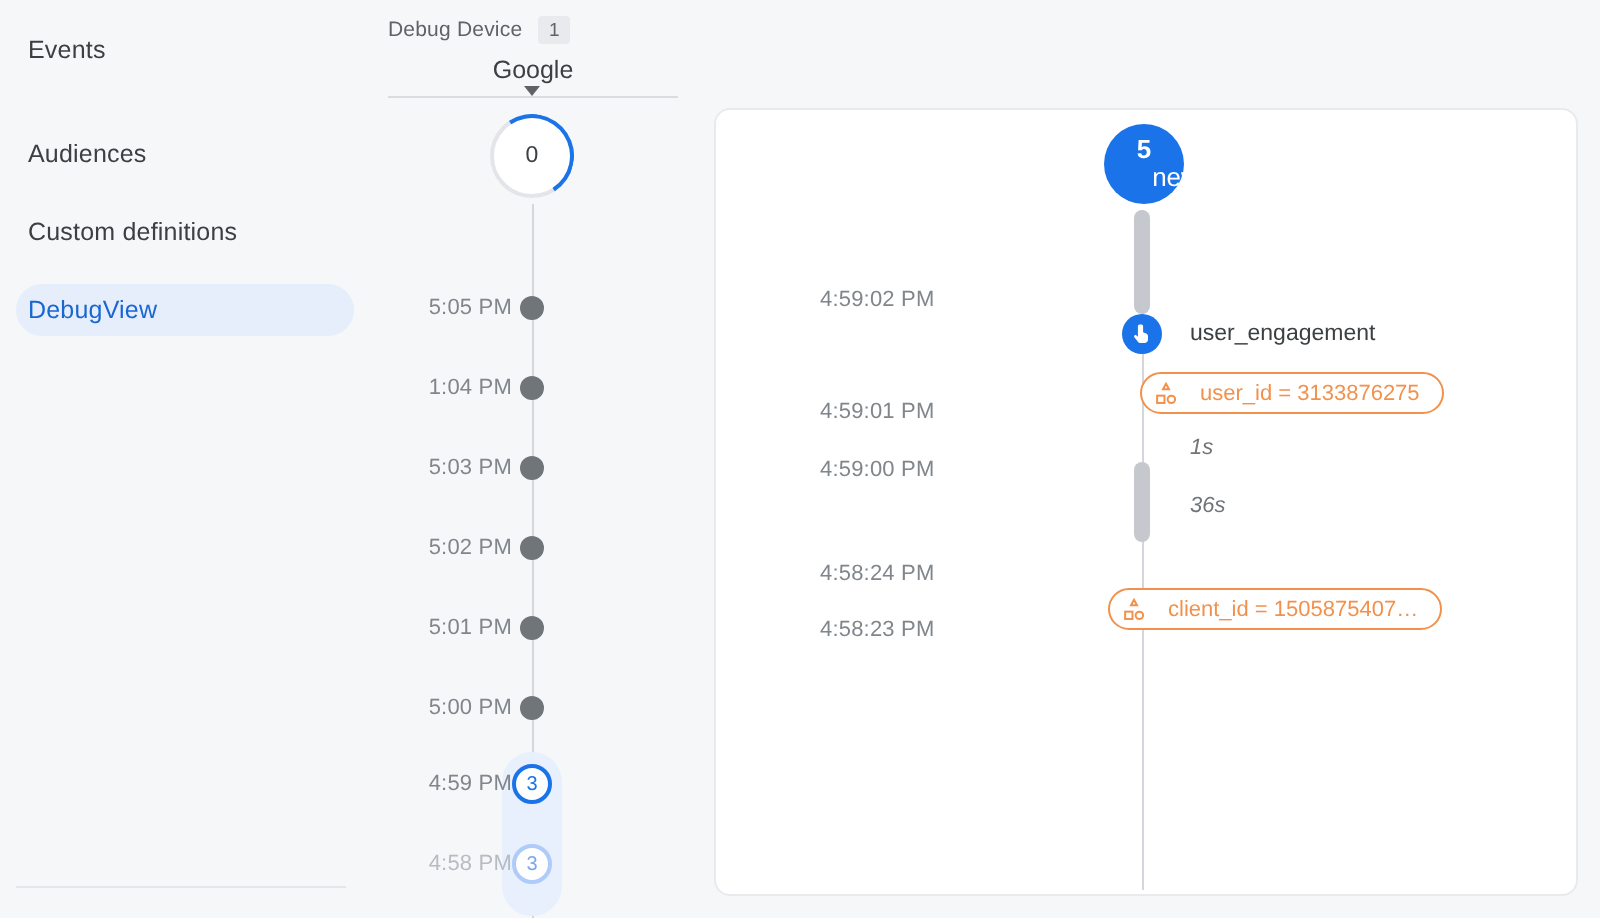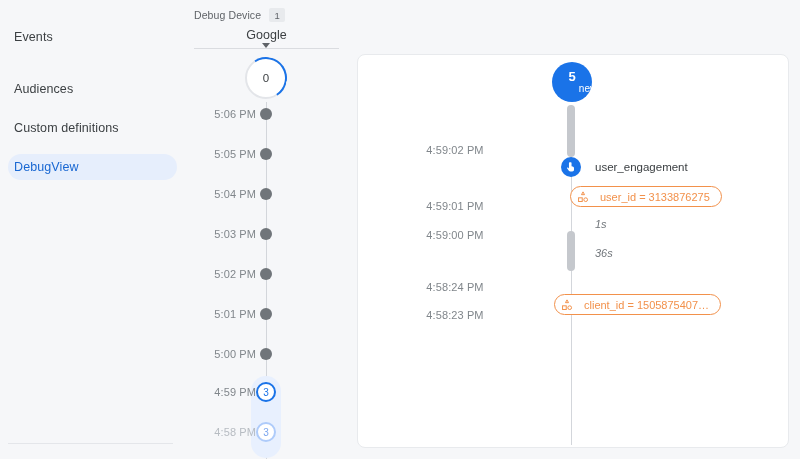--- a/index.html
+++ b/index.html
@@ -24,21 +24,21 @@
   }
 
   
   .sidebar {
     position: absolute;
     left: 0;
     top: 0;
     width: 185px;
     height: 459px;
     background: #f6f7f9;
-    padding-top: 24px;
+    padding-top: 12px;
     box-sizing: border-box;
   }
   .nav-item {
     position: relative;
     height: 26px;
     margin: 0 8px;
     padding-left: 6px;
     display: flex;
     align-items: center;
     border-radius: 13px;
@@ -259,27 +259,27 @@
     background: #1a73e8;
     color: #ffffff;
     display: flex;
     flex-direction: column;
     align-items: center;
     justify-content: center;
     line-height: 1.05;
     cursor: pointer;
   }
   .new-badge .n { font-size: 13px; font-weight: bold; }
-  .new-badge .t { font-size: 10px; margin-left: 32px; }
+  .new-badge .t { font-size: 13px; margin-left: 32px; }
 
   .ts {
     position: absolute;
     right: auto;
     width: 90px;
-    text-align: center;
+    text-align: left;
     font-size: 11px;
     color: #80868b;
     letter-spacing: .1px;
   }
   .gaplabel {
     position: absolute;
     font-size: 11px;
     font-style: italic;
     color: #70757a;
   }
@@ -373,30 +373,26 @@
     <div class="ruler-line"></div>
 
     <div class="ruler-top-circle">
       <div class="ring"></div>
       <div class="arc"></div>
       <div class="count">0</div>
     </div>
 
     <div class="hit-highlight"></div>
 
-    <div class="tick" style="top:50px">
-      <span class="tlabel">5:06 PM</span>
-      <span class="tdot"></span>
-    </div>
     <div class="tick" style="top:90px">
       <span class="tlabel">5:05 PM</span>
       <span class="tdot"></span>
     </div>
     <div class="tick" style="top:130px">
-      <span class="tlabel">5:04 PM</span>
+      <span class="tlabel">1:04 PM</span>
       <span class="tdot"></span>
     </div>
     <div class="tick" style="top:170px">
       <span class="tlabel">5:03 PM</span>
       <span class="tdot"></span>
     </div>
     <div class="tick" style="top:210px">
       <span class="tlabel">5:02 PM</span>
       <span class="tdot"></span>
     </div>

